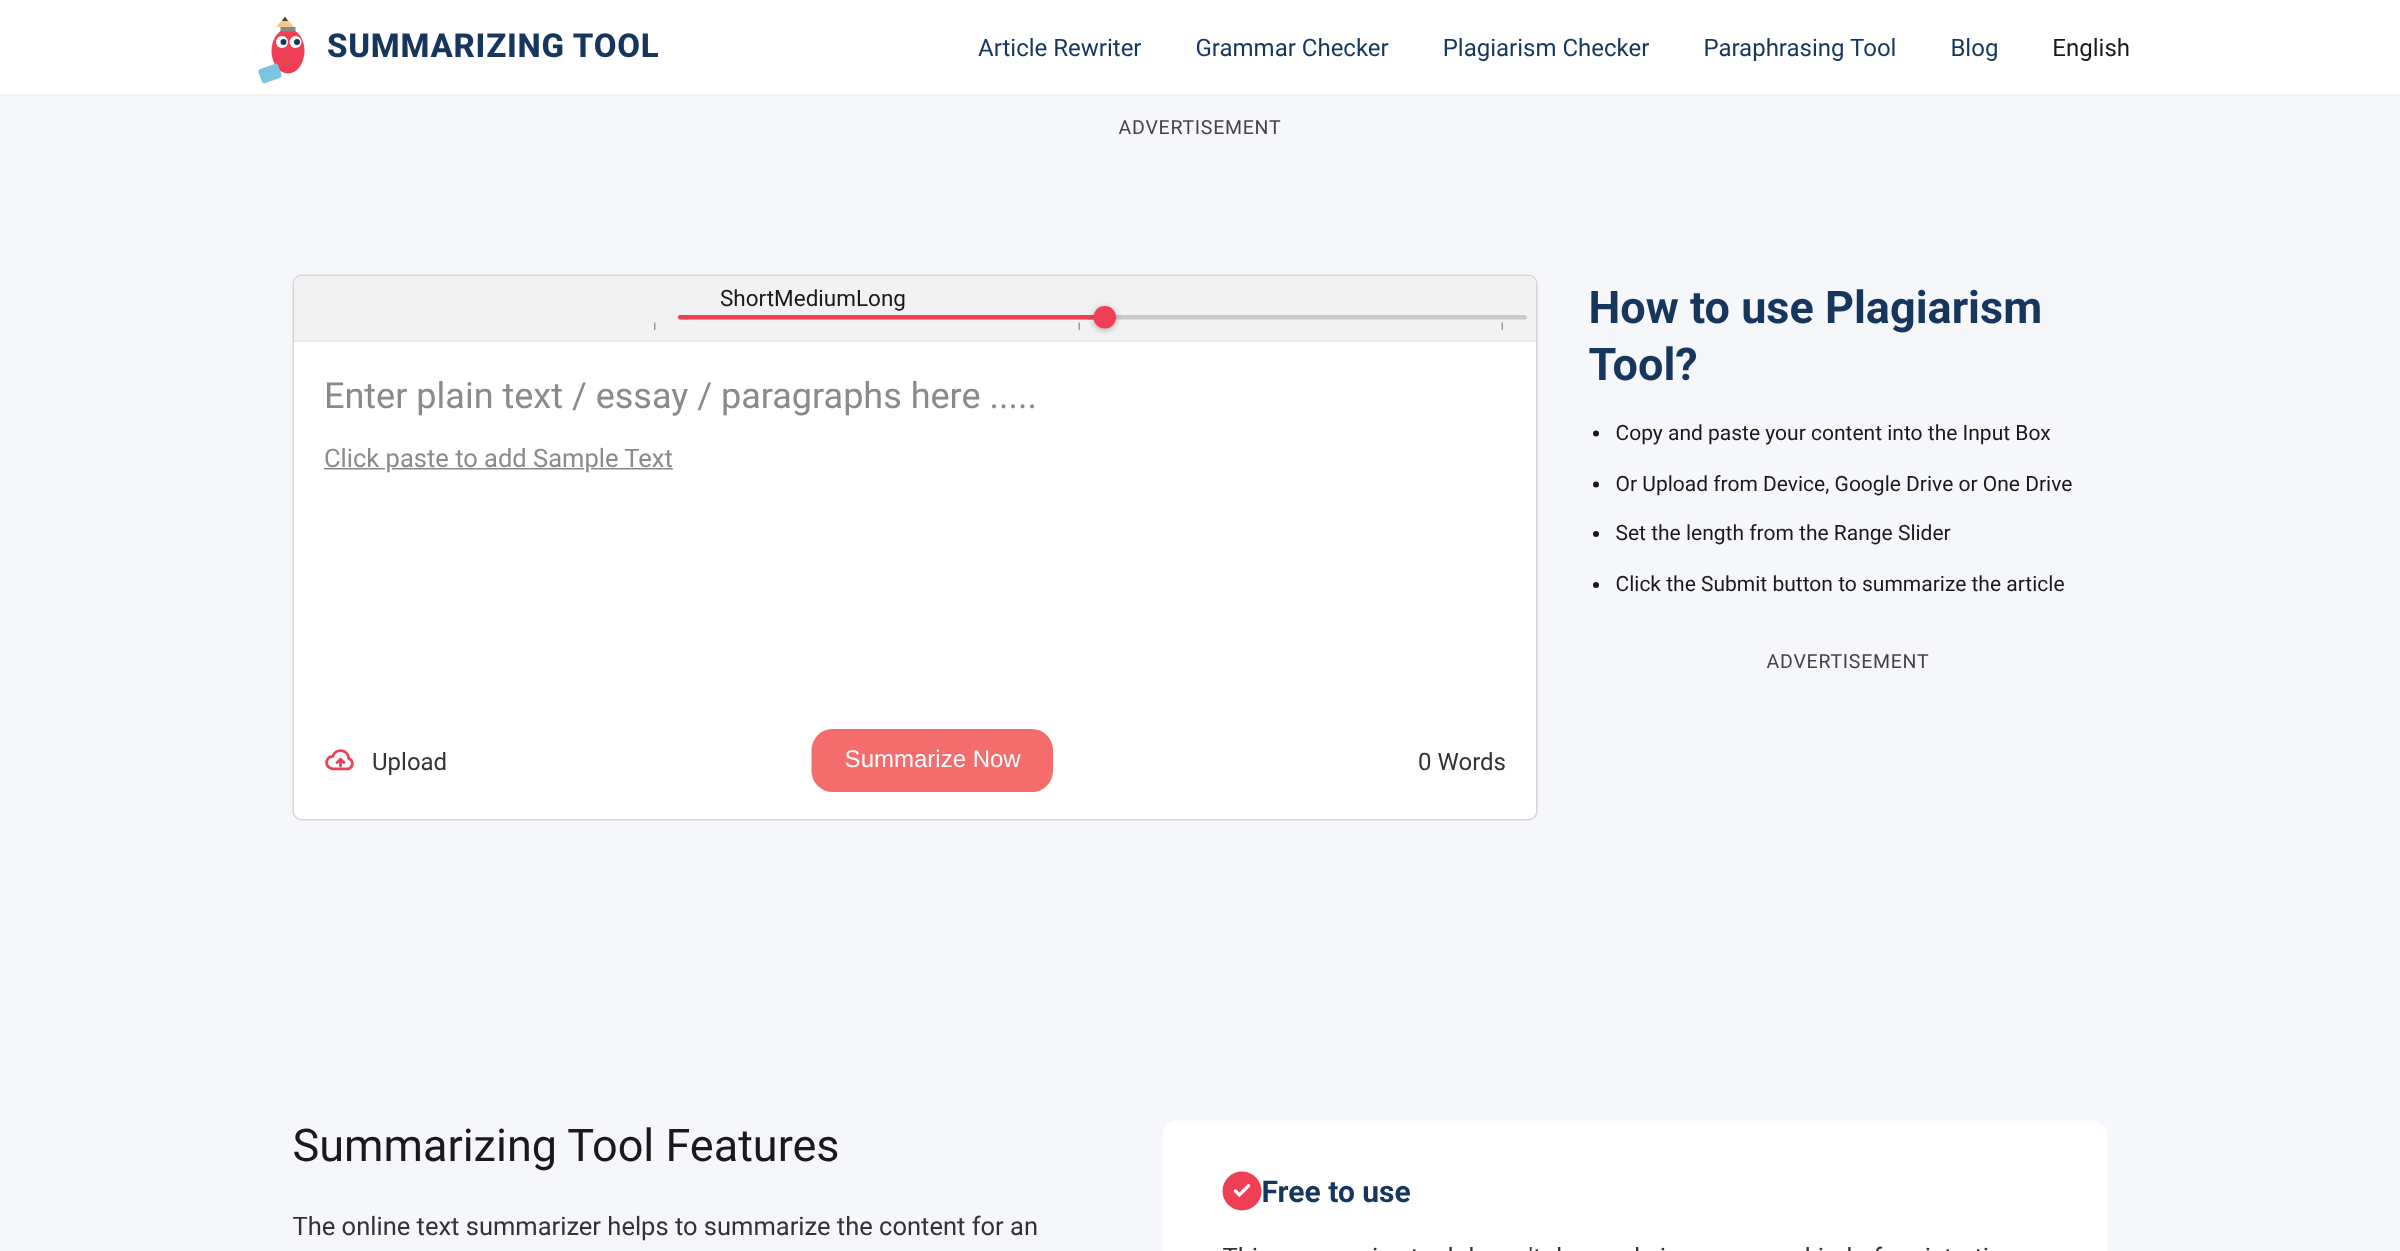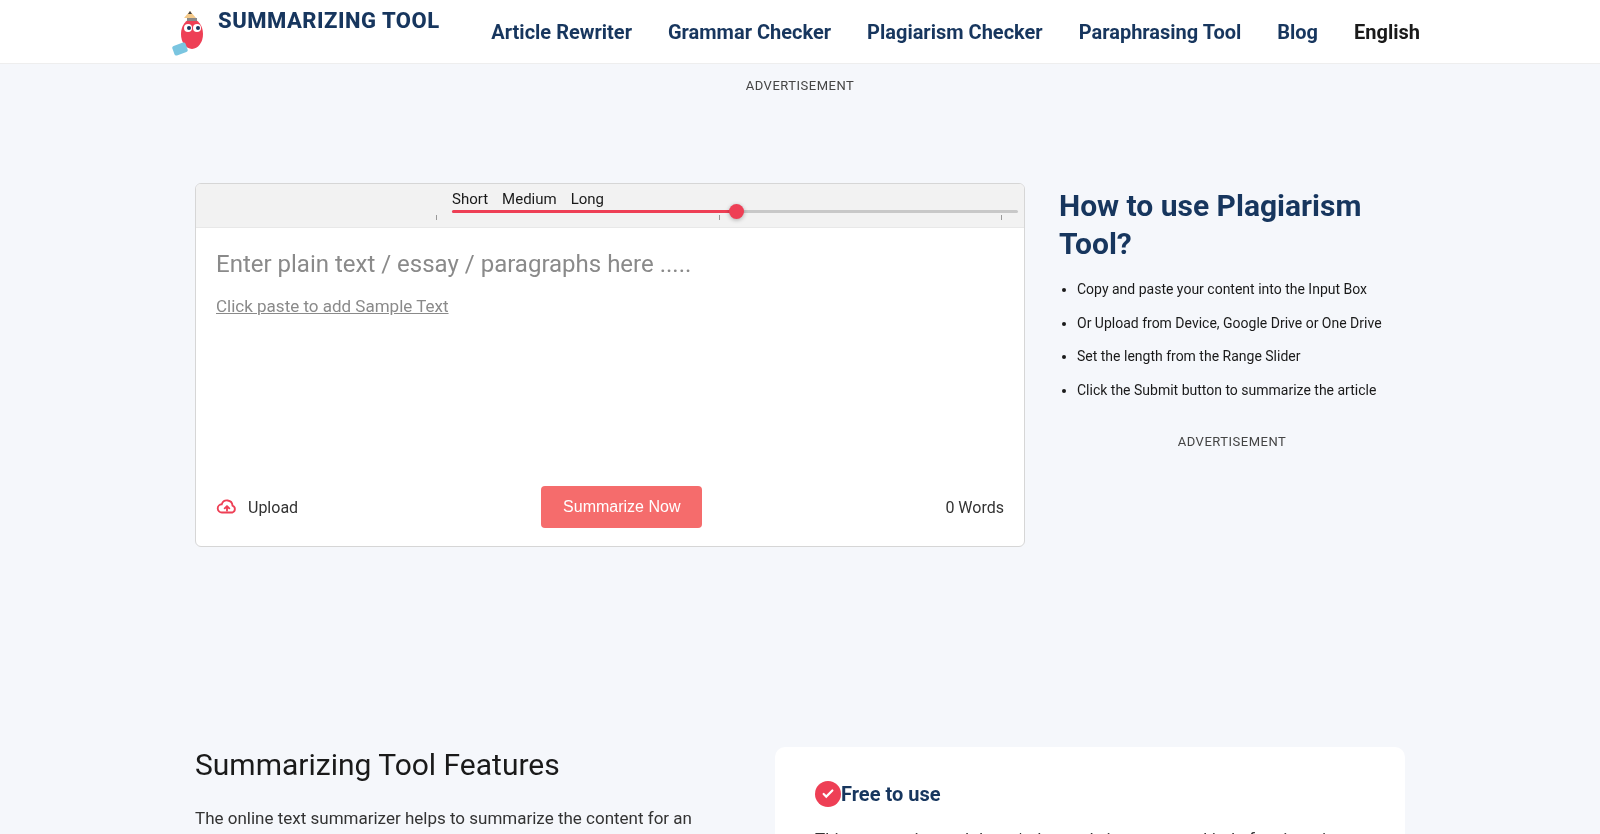--- a/index.html
+++ b/index.html
@@ -1,43 +1,43 @@
 <!DOCTYPE html>
 <html><head>
 <meta charset="utf-8">
 <style>
 * { margin: 0; padding: 0; box-sizing: border-box; }
 body { font-family: -apple-system, BlinkMacSystemFont, "Segoe UI", Roboto, Arial, sans-serif; background: #f5f7fb; color: #1a1a1a; }
 .header { background: #fff; height: 64px; display: flex; align-items: center; padding: 0 40px; justify-content: space-between; border-bottom: 1px solid #eee; }
-.logo-wrap { display: flex; gap: 8px; margin-left: 130px; }
+.logo-wrap { display: flex; align-items: center; gap: 8px; margin-left: 130px; }
 .logo-icon { width: 40px; height: 48px; position: relative; }
 .logo-text { font-size: 22px; font-weight: 800; color: #17365e; letter-spacing: 0.5px; }
 .nav { display: flex; gap: 36px; margin-right: 140px; }
-.nav a { color: #17365e; text-decoration: none; font-weight: 700; font-size: 20px; }
+.nav a { color: #17365e; text-decoration: none; font-weight: 400; font-size: 16px; }
 .nav a.lang { color: #1a1a1a; }
 .ad-label { text-align: center; color: #444; font-size: 13px; letter-spacing: 0.5px; padding: 14px 0 90px; }
 .container { max-width: 1250px; margin: 0 auto; padding: 0 20px; display: flex; gap: 34px; }
 .tool-box { flex: 0 0 830px; background: #fff; border: 1px solid #d6d6d6; border-radius: 6px; overflow: hidden; }
 .slider-bar { background: #f2f2f2; padding: 6px 16px 14px; border-bottom: 1px solid #e8e8e8; position: relative; }
-.slider-labels { display: flex; justify-content: space-between; font-size: 15px; color: #1a1a1a; padding: 0 420px 0 256px; }
+.slider-labels { display: flex; justify-content: flex-end; font-size: 15px; color: #1a1a1a; padding: 0 420px 0 256px; }
 .slider-labels span:first-child { margin-left: -16px; }
 .slider-labels span:last-child { margin-right: -16px; }
 .slider-track-wrap { padding: 0 256px 0 256px; margin-top: 2px; position: relative; }
 .slider-track { height: 3px; background: #c8c8c8; border-radius: 2px; position: relative; width: 566px; margin-left: -16px; }
 .slider-fill { position: absolute; left: 0; top: 0; height: 3px; background: #ee3f55; width: 283px; border-radius: 2px; }
 .slider-thumb { position: absolute; top: -6px; left: 277px; width: 15px; height: 15px; background: #ee3f55; border-radius: 50%; box-shadow: 0 1px 4px rgba(0,0,0,0.3); }
 .slider-ticks { position: absolute; top: 5px; left: -16px; width: 566px; display: flex; justify-content: space-between; }
 .slider-ticks span { width: 1px; height: 5px; background: #999; display: block; }
 .text-area { padding: 22px 20px; min-height: 246px; }
 .placeholder-text { color: #8a8a8a; font-size: 24px; }
 .sample-link { color: #8a8a8a; font-size: 17px; text-decoration: underline; margin-top: 18px; display: inline-block; cursor: pointer; }
 .bottom-bar { display: flex; align-items: center; justify-content: space-between; padding: 12px 20px 18px; }
 .upload-wrap { display: flex; align-items: center; gap: 10px; color: #333; font-size: 16px; cursor: pointer; }
 .upload-icon { width: 22px; height: 20px; }
-.summarize-btn { background: #f56c6c; color: #fff; border: none; padding: 12px 22px; border-radius: 4px; font-size: 16px; font-weight: 500; cursor: pointer; }
+.summarize-btn { background: #f56c6c; color: #fff; border: none; padding: 12px 22px; border-radius: 14px; font-size: 16px; font-weight: 500; cursor: pointer; }
 .word-count { color: #333; font-size: 16px; }
 .howto { flex: 1; padding-top: 4px; }
 .howto h2 { color: #17365e; font-size: 30px; font-weight: 700; line-height: 1.25; margin-bottom: 18px; }
 .howto ul { list-style: disc; padding-left: 18px; }
 .howto li { color: #1a1a1a; font-size: 14px; margin-bottom: 14px; line-height: 1.4; }
 .ad-label-side { text-align: center; color: #444; font-size: 13px; letter-spacing: 0.5px; margin-top: 34px; }
 .features-section { max-width: 1250px; margin: 200px auto 0; padding: 0 20px; display: flex; gap: 60px; }
 .features-left { flex: 0 0 520px; }
 .features-left h2 { color: #1a1a1a; font-size: 30px; font-weight: 400; margin-bottom: 24px; }
 .features-left p { color: #333; font-size: 17px; line-height: 1.5; }

